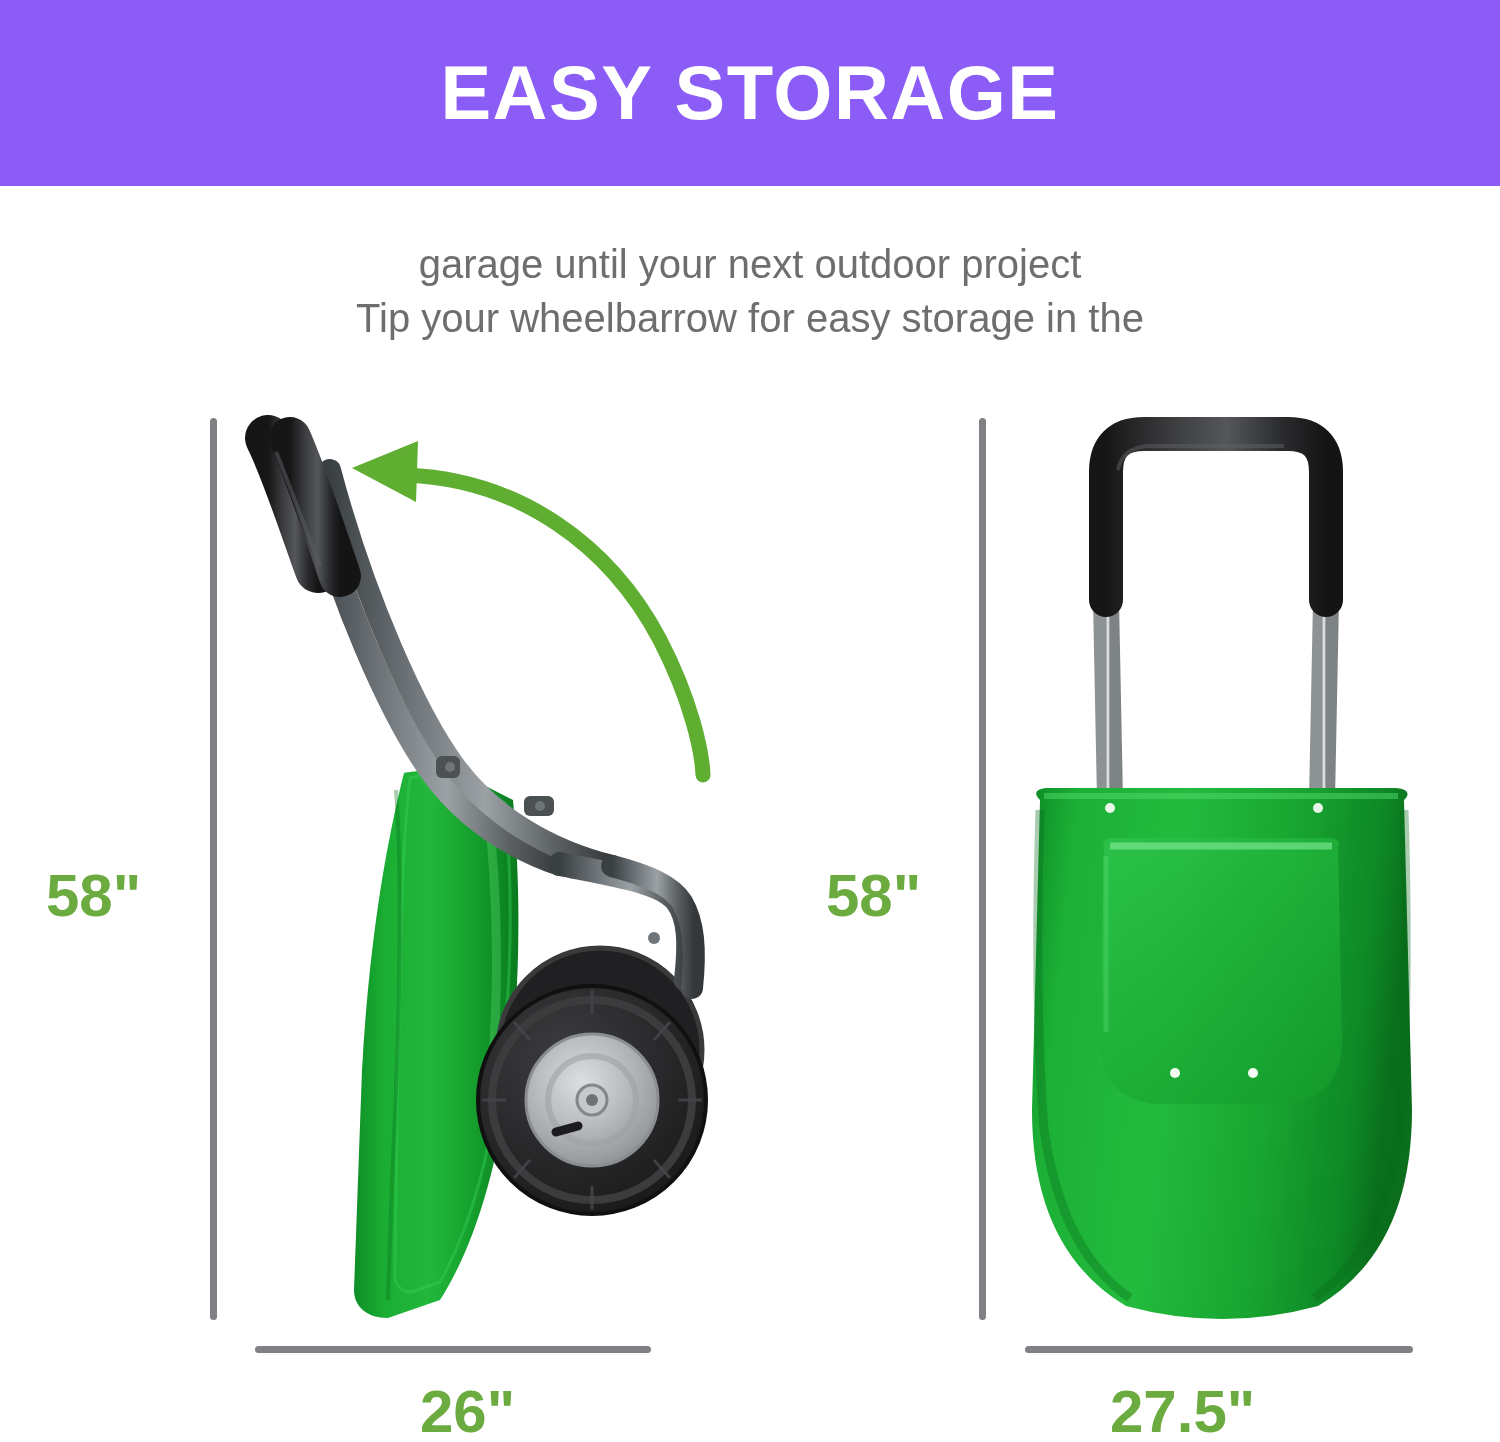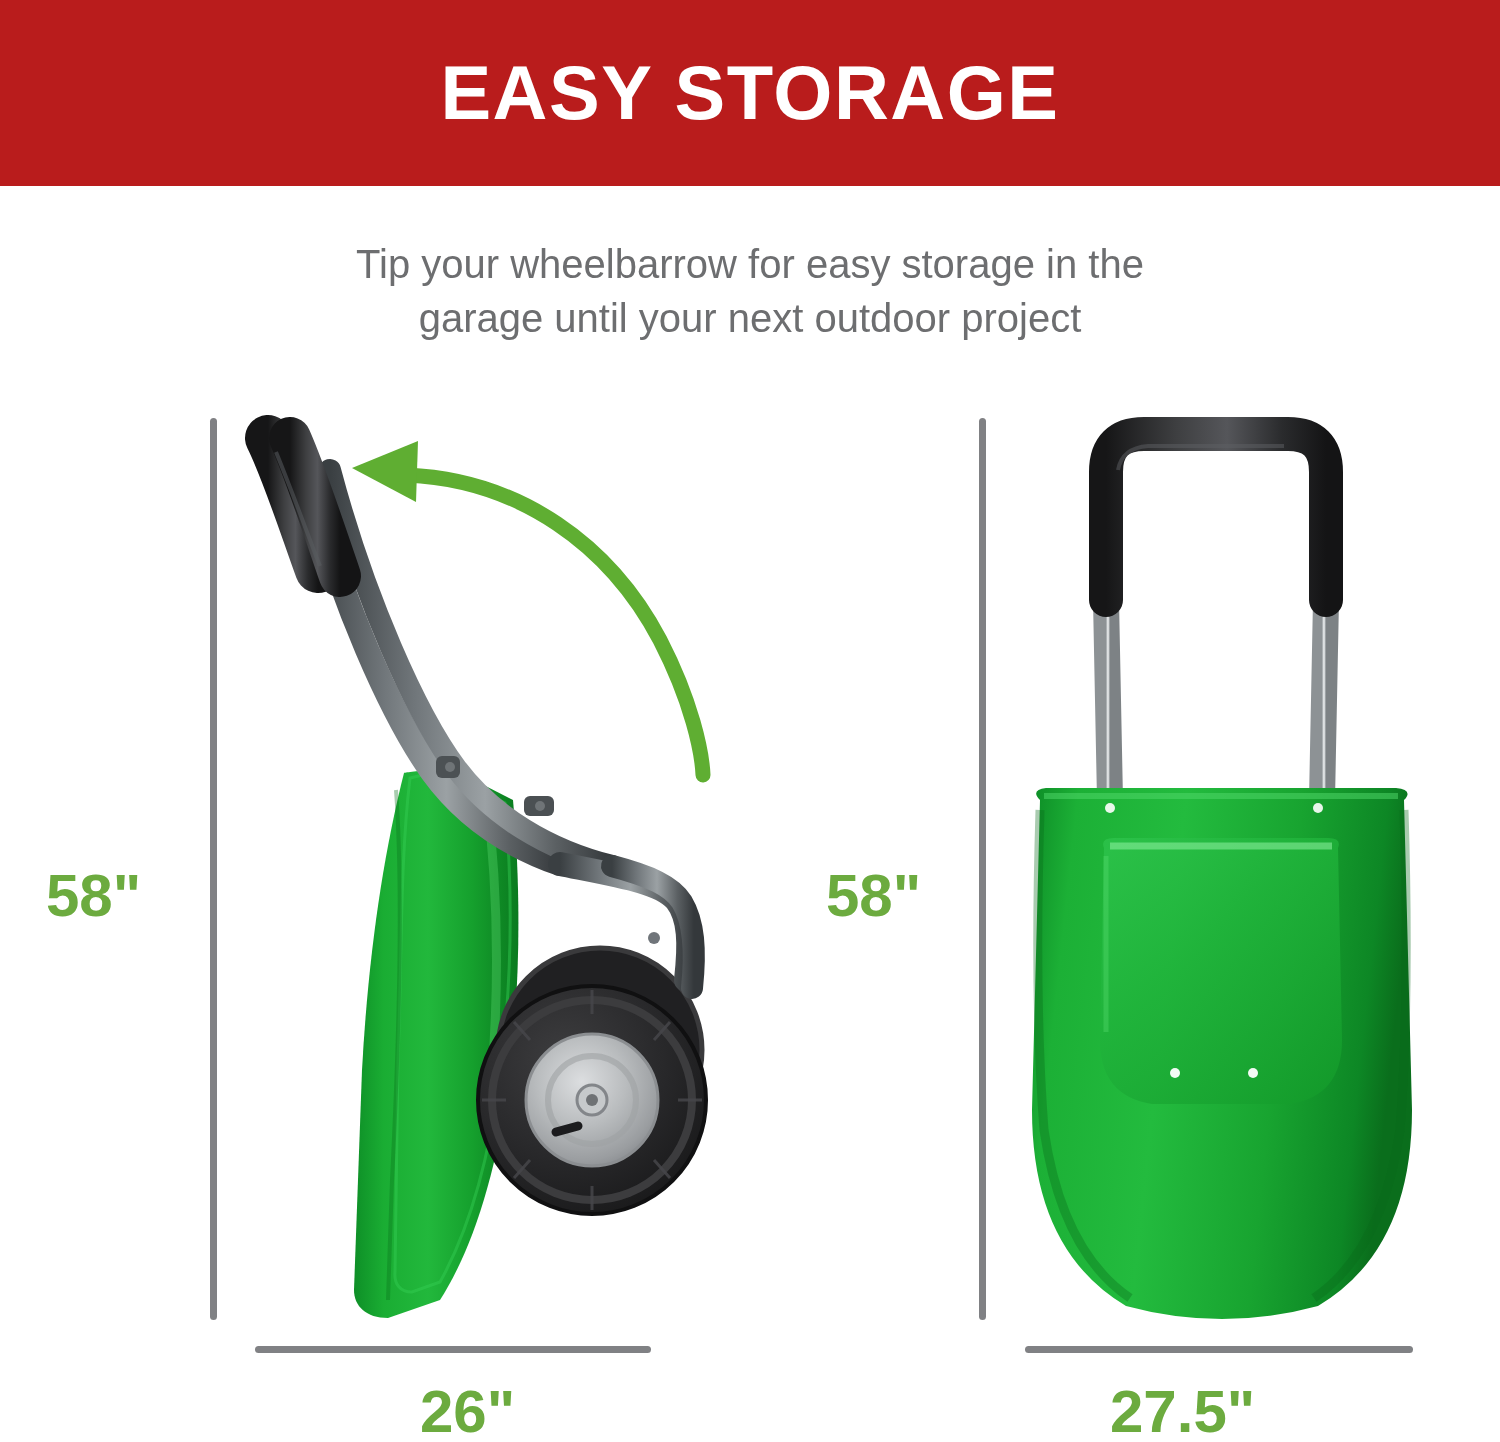--- a/index.html
+++ b/index.html
@@ -16,21 +16,21 @@
     -webkit-font-smoothing: antialiased;
   }
 
   
   .banner {
     position: absolute;
     left: 0;
     top: 0;
     width: 1500px;
     height: 186px;
-    background: #b91c1c;
+    background: #8b5cf6;
     display: flex;
     align-items: center;
     justify-content: center;
   }
   .banner-title {
     color: #ffffff;
     font-size: 76px;
     font-weight: bold;
     letter-spacing: 1.5px;
     line-height: 1;
@@ -94,22 +94,22 @@
   #rule-right-bottom    { left: 1025px; top: 1346px; width: 388px; }
 </style>
 </head>
 <body>
 
 <div class="banner">
   <div class="banner-title">EASY STORAGE</div>
 </div>
 
 <div class="subtitle">
+  <span>garage until your next outdoor project</span>
   <span>Tip your wheelbarrow for easy storage in the</span>
-  <span>garage until your next outdoor project</span>
 </div>
 
 <div class="stage">
   <svg width="1500" height="1442" viewBox="0 0 1500 1442" xmlns="http://www.w3.org/2000/svg">
     <defs>
 
       <linearGradient id="trayGradL" x1="0" y1="0" x2="1" y2="0">
         <stop offset="0%" stop-color="#0e8f27"></stop>
         <stop offset="18%" stop-color="#1aad33"></stop>
         <stop offset="45%" stop-color="#22b83c"></stop>

